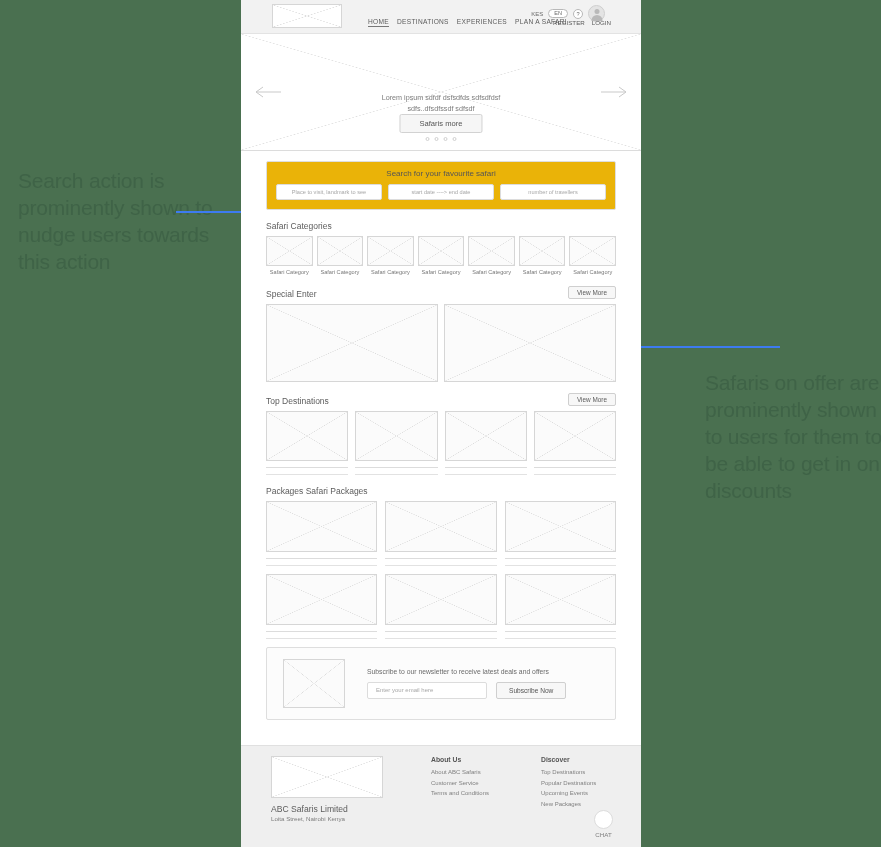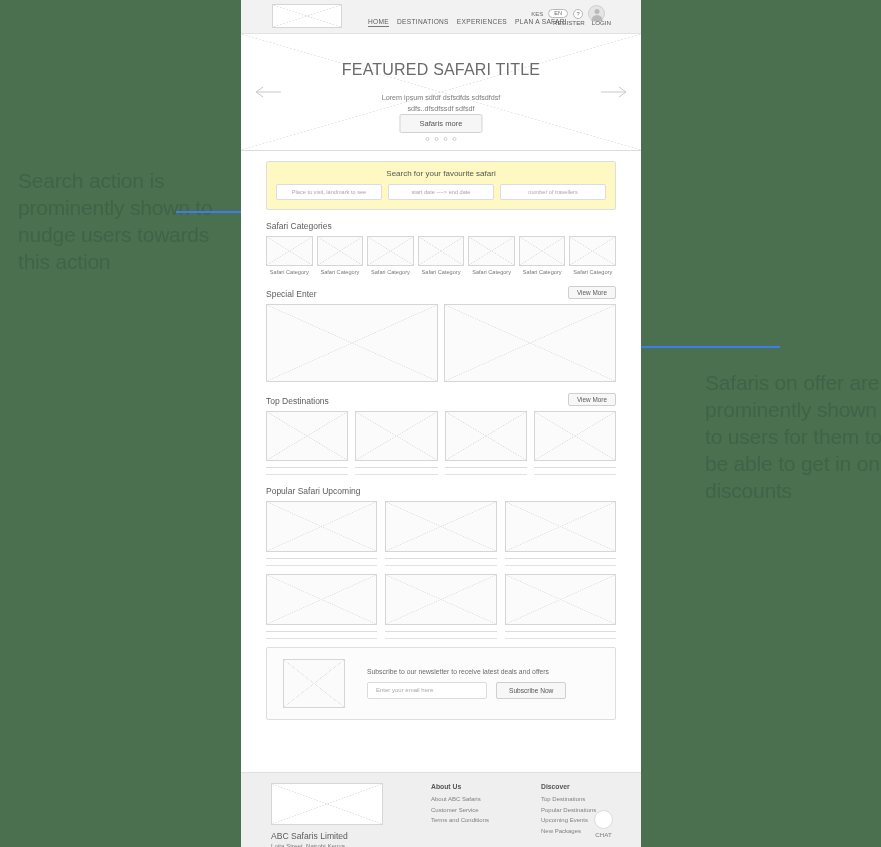--- a/index.html
+++ b/index.html
@@ -176,21 +176,21 @@
   }
   .section-title { font-size: 8.5px; color: #5c5c5c; }
   .view-more {
     font-size: 6.4px; color: #5c5c5c; padding: 2px 8px;
     border: 1px solid #cfcfcf; background: #f7f7f7; border-radius: 2px;
     cursor: pointer;
   }
 
   
   #search-card {
-    border: 1px solid #dedede; background: #fef9c3;
+    border: 1px solid #dedede; background: #eab308;
     padding: 7px 9px 9px 9px; border-radius: 2px;
   }
   #search-card-title { text-align: center; font-size: 8px; color: #555; margin-bottom: 6px; }
   #search-fields { display: flex; gap: 6px; }
   .s-field {
     flex: 1; border: 1px solid #dcdcdc; background: #fff;
     text-align: center; font-size: 5.6px; color: #a8a8a8;
     padding: 4px 2px; border-radius: 2px;
   }
   #search-btn {
@@ -237,21 +237,21 @@
     font-size: 6px; color: #a8a8a8; padding: 4px 8px; border-radius: 2px;
   }
   #nl-btn {
     border: 1px solid #cfcfcf; background: #f7f7f7; border-radius: 2px;
     font-size: 6.6px; color: #555; padding: 4px 12px; cursor: pointer;
   }
 
   
   #footer {
     position: absolute; left: 0; bottom: 0;
-    width: 100%; height: 75px;
+    width: 100%; height: 102px;
     background: #efefef;
     border-top: 1px solid #e0e0e0;
     padding: 10px 30px 0 30px;
     display: flex; gap: 42px;
   }
   #footer-brand { width: 118px; flex: none; }
   #footer-brand .ph { width: 112px; height: 42px; background:#fff; }
   #brand-name { font-size: 8.6px; color: #5c5c5c; margin-top: 6px; }
   #brand-addr { font-size: 6.2px; color: #7d7d7d; margin-top: 1px; }
   .f-col { flex: none; }
@@ -316,21 +316,20 @@
       <svg viewBox="0 0 30 16">
           <path d="M28 8 H3 M3 8 L10 3 M3 8 L10 13" stroke="#c9c9c9" stroke-width="1" fill="none"></path>
         </svg>
     </div>
     <div class="hero-arrow" id="hero-arrow-right">
       <svg viewBox="0 0 30 16">
           <path d="M2 8 H27 M27 8 L20 3 M27 8 L20 13" stroke="#c9c9c9" stroke-width="1" fill="none"></path>
         </svg>
     </div>
 
-    <div id="hero-title">FEATURED SAFARI TITLE</div>
     <div id="hero-sub">Lorem ipsum sdfdf dsfsdfds sdfsdfdsf
 sdfs..dfsdfssdf sdfsdf</div>
     <div id="discover-btn">Safaris more</div>
 
     <div id="dots">
       <span class="dot"></span>
       <span class="dot"></span>
       <span class="dot"></span>
       <span class="dot"></span>
     </div>
@@ -411,21 +410,21 @@
         <div class="line short"></div>
       </div>
       <div class="dest">
         <div class="ph"></div>
         <div class="line"></div>
         <div class="line short"></div>
       </div>
     </div>
 
     <div class="section-head">
-      <span class="section-title">Popular Safari Upcoming</span>
+      <span class="section-title">Packages Safari Packages</span>
     </div>
     <div class="pkg-row">
       <div class="pkg">
         <div class="ph"></div>
         <div class="line"></div>
         <div class="line short"></div>
       </div>
       <div class="pkg">
         <div class="ph"></div>
         <div class="line"></div>

